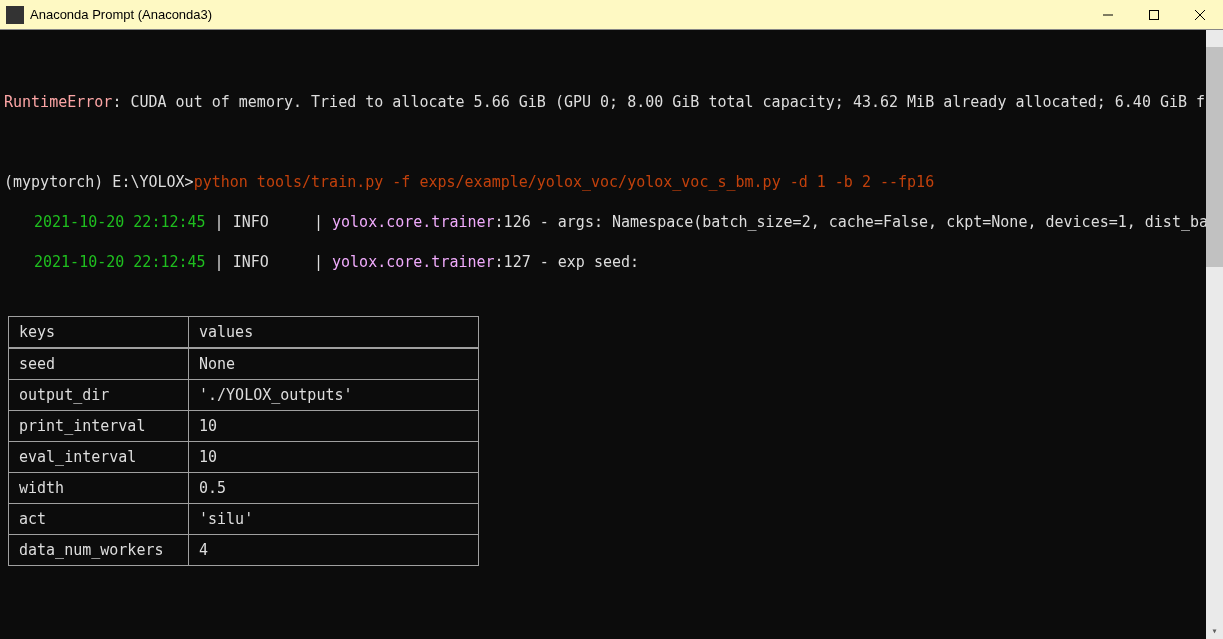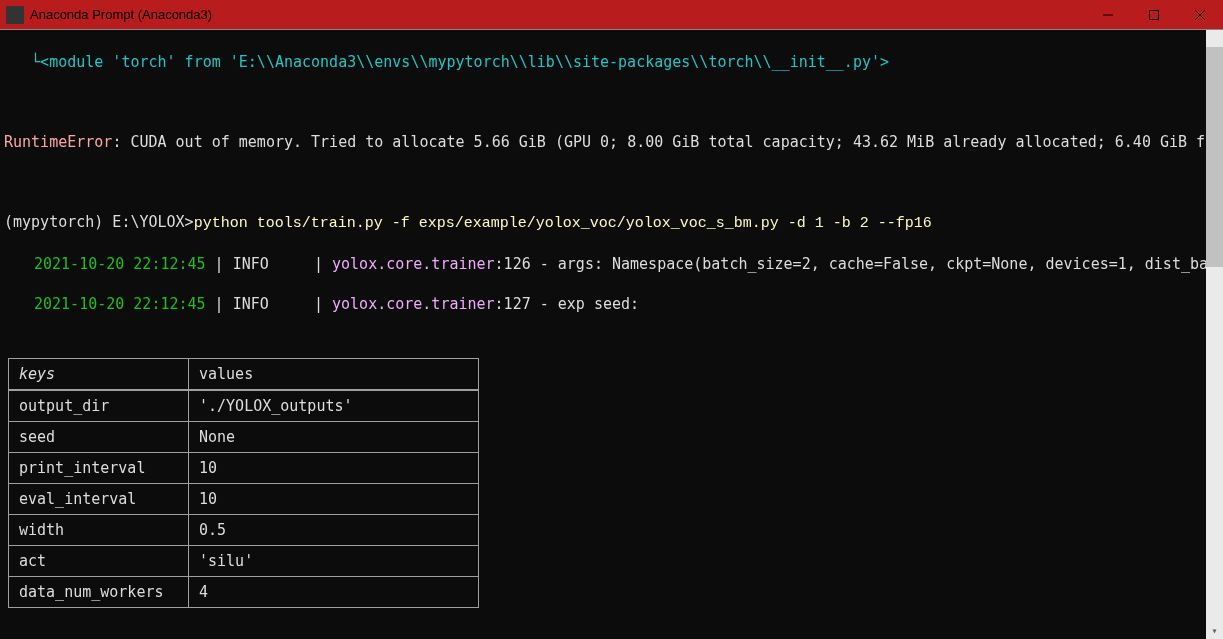--- a/index.html
+++ b/index.html
@@ -9,21 +9,21 @@
     font-size:15px;
     color:#cccccc;
     width:1223px;
     height:639px;
     overflow:hidden;
     display:flex;
     flex-direction:column;
   }
   
   .titlebar {
-    background:#b91c1c;
+    background:#fef9c3;
     height:30px;
     display:flex;
     align-items:center;
     padding-left:6px;
     border-bottom:1px solid #888;
     font-family:"Segoe UI",sans-serif;
     font-size:13px;
     color:#000;
     flex:0 0 auto;
   }
@@ -50,38 +50,38 @@
     white-space:pre;
     line-height:20px;
     overflow:hidden;
     position:relative;
   }
   .cy  { color:#20c5c5; }   
   .cy2 { color:#f0abfc; }
   .red { color:#fca5a5; }
   .gr  { color:#1fbf1f;margin-left:30px; }
   .wh  { color:#dddddd; }
-  .grey{ color:#fef9c3;font-family:Liberation Mono, monospace; }
+  .grey{ color:#c2410c; }
   .line { display:block; }
   
   .tbl {
     border-collapse:collapse;
     margin-top:4px;
     margin-left:4px;
     color:#dddddd;
   }
   .tbl th, .tbl td {
     border:1px solid #a0a0a0;
     padding:5px 10px;
     text-align:left;
     font-family:"Consolas","SimSun",monospace;
     font-size:15px;
     font-weight:normal;
   }
-  .tbl th.k { width:180px;font-style:italic; }
+  .tbl th.k { width:180px; }
   .tbl th.v { width:290px; }
   .tbl thead th { border-bottom:2px solid #a0a0a0; }
   
   .sb {
     position:absolute;
     right:0; top:0;
     width:17px; height:100%;
     background:#eaeaea;
   }
   .sb .up, .sb .dn {
@@ -116,36 +116,35 @@
   </div>
   <div class="winbtn">
     <svg width="10" height="10">
         <line x1="0" y1="0" x2="10" y2="10" stroke-width="1"></line>
         <line x1="10" y1="0" x2="0" y2="10" stroke-width="1"></line>
       </svg>
   </div>
 </div>
 
 <div class="term">
-<span class="line cy">   └&lt;module 'torch' from 'E:\\Anaconda3\\envs\\mypytorch\\lib\\site-packages\\torch\\__init__.py'&gt;</span>
 <span class="line"> </span>
 <span class="line"><span class="red">RuntimeError</span><span class="wh">: CUDA out of memory. Tried to allocate 5.66 GiB (GPU 0; 8.00 GiB total capacity; 43.62 MiB already allocated; 6.40 GiB free; 8.00 GiB allowed; 64.00 MiB reserved in total by PyTorch)</span></span>
 <span class="line"> </span>
 <span class="line"><span class="wh">(mypytorch) E:\YOLOX&gt;</span><span class="grey">python tools/train.py -f exps/example/yolox_voc/yolox_voc_s_bm.py -d 1 -b 2 --fp16</span></span>
 <span class="line"><span class="gr">2021-10-20 22:12:45</span><span class="wh"> | </span><span class="wh">INFO</span><span class="wh">     | </span><span class="cy2">yolox.core.trainer</span><span class="wh">:126</span><span class="wh"> - args: Namespace(batch_size=2, cache=False, ckpt=None, devices=1, dist_backend='nccl', dist_url=None, exp_file='exps/example/yolox_voc/yolox_voc_s_bm.py', experiment_name='yolox_voc_s_bm', fp16=True, machine_rank=0, name=None, num_machines=1, occupy=False, opts=[], resume=False, start_epoch=None)</span></span>
 <span class="line"><span class="gr">2021-10-20 22:12:45</span><span class="wh"> | </span><span class="wh">INFO</span><span class="wh">     | </span><span class="cy2">yolox.core.trainer</span><span class="wh">:127</span><span class="wh"> - exp seed: </span></span>
 
 <table class="tbl">
   <thead>
     <tr>
       <th class="k">keys</th>
       <th class="v">values</th>
     </tr>
   </thead>
-  <tbody id="tbody"><tr><td>output_dir</td><td>'./YOLOX_outputs'</td></tr><tr><td>seed</td><td>None</td></tr><tr><td>print_interval</td><td>10</td></tr><tr><td>eval_interval</td><td>10</td></tr><tr><td>width</td><td>0.5</td></tr><tr><td>act</td><td>'silu'</td></tr><tr><td>data_num_workers</td><td>4</td></tr></tbody>
+  <tbody id="tbody"><tr><td>seed</td><td>None</td></tr><tr><td>output_dir</td><td>'./YOLOX_outputs'</td></tr><tr><td>print_interval</td><td>10</td></tr><tr><td>eval_interval</td><td>10</td></tr><tr><td>width</td><td>0.5</td></tr><tr><td>act</td><td>'silu'</td></tr><tr><td>data_num_workers</td><td>4</td></tr></tbody>
 </table>
 
 <div class="sb">
   <div class="up">▴</div>
   <div class="thumb"></div>
   <div class="dn">▾</div>
 </div>
 </div>
 
 </body></html>

